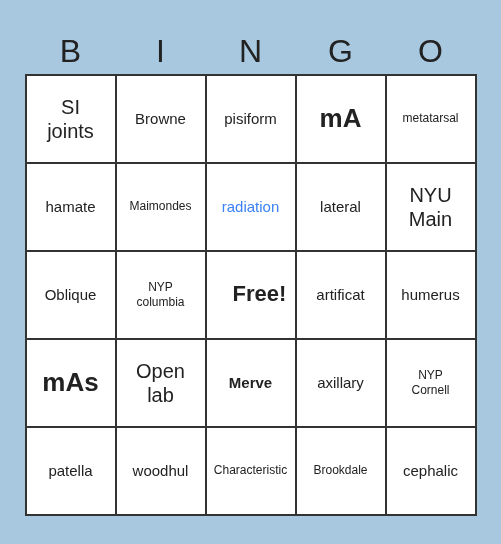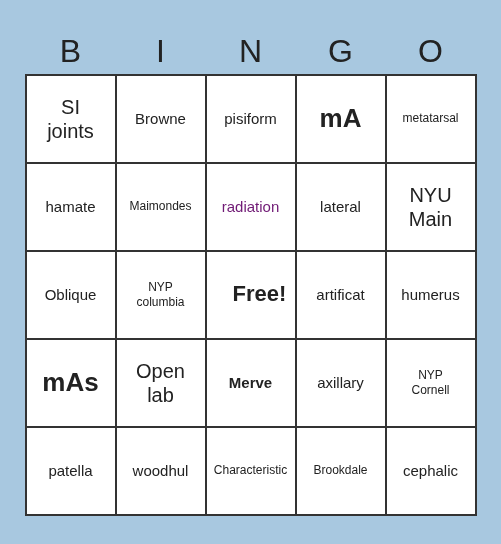--- a/index.html
+++ b/index.html
@@ -72,21 +72,21 @@
       <div class="bingo-cell">
         <span style="font-size: 12px; font-weight: normal; text-align: center; line-height: 1.2; color: rgb(34, 34, 34);">metatarsal</span>
       </div>
       <div class="bingo-cell">
         <span style="font-size: 15px; font-weight: normal; text-align: center; line-height: 1.2; color: rgb(34, 34, 34);">hamate</span>
       </div>
       <div class="bingo-cell">
         <span style="font-size: 12px; font-weight: normal; text-align: center; line-height: 1.2; color: rgb(34, 34, 34);">Maimondes</span>
       </div>
       <div class="bingo-cell">
-        <span style="font-size: 15px; font-weight: normal; text-align: center; line-height: 1.2; color: #701a75;">radiation</span>
+        <span style="font-size: 15px; font-weight: normal; text-align: center; line-height: 1.2; color: #3b82f6;">radiation</span>
       </div>
       <div class="bingo-cell">
         <span style="font-size: 15px; font-weight: normal; text-align: center; line-height: 1.2; color: rgb(34, 34, 34);">lateral</span>
       </div>
       <div class="bingo-cell">
         <span style="font-size: 20px; font-weight: normal; text-align: center; line-height: 1.2; color: rgb(34, 34, 34);">NYU Main</span>
       </div>
       <div class="bingo-cell">
         <span style="font-size: 15px; font-weight: normal; text-align: center; line-height: 1.2; color: rgb(34, 34, 34);">Oblique</span>
       </div>

